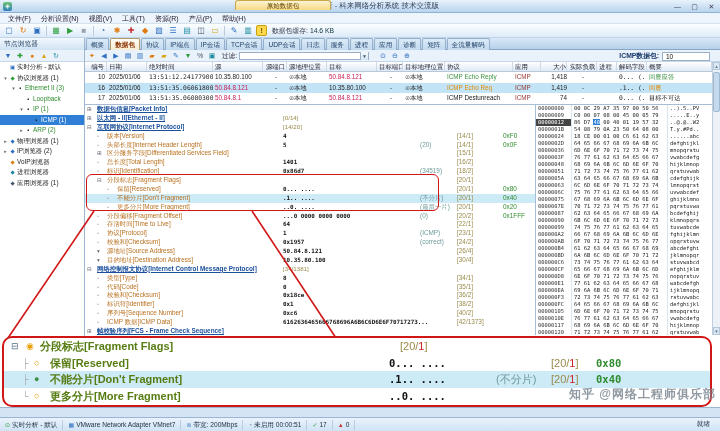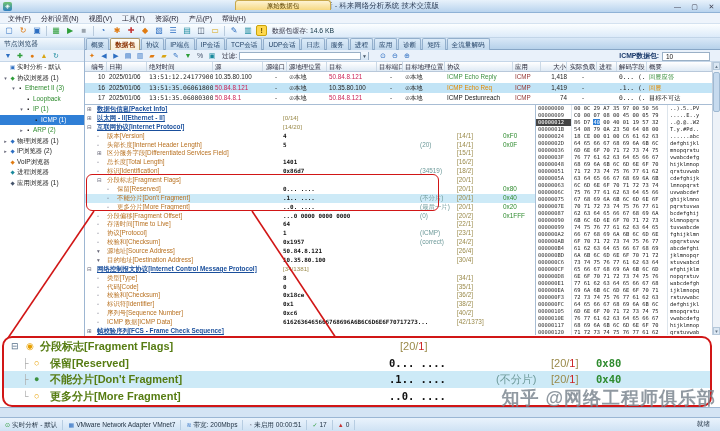--- a/index.html
+++ b/index.html
@@ -108,21 +108,21 @@
   .bo{color:#e8a000;} .bg{color:#3d9140;}
   .clabel{left:46px;color:#567c12;font-weight:bold;}
   .crow.head .cbullet{left:22px;} .crow.head .clabel{left:36px;}
   .cval{left:385px;font-family:"DejaVu Sans Mono",monospace;font-weight:bold;color:#111;font-size:10.5px;}
   .cparen{left:492px;color:#6e9a9a;}
   .cbrgrp{left:547px;}
   .crow.head .cbrgrp{left:396px;}
   .brA,.brC{color:#9a8a4a;} .brB{color:#cc2222;}
   .cbrgrp .brA{position:static;} .cbrgrp .brB{position:static;} .cbrgrp .brC{position:static;}
   .chex{left:592px;color:#2e8b2e;font-weight:bold;font-family:"DejaVu Sans Mono",monospace;font-size:10.5px;}
-  .watermark{position:absolute;right:4px;top:386px;z-index:70;font-size:18px;font-weight:bold;letter-spacing:1px;color:rgba(125,135,145,0.85);}
+  .watermark{position:absolute;right:4px;top:386px;z-index:70;font-size:12px;font-weight:bold;letter-spacing:1px;color:rgba(125,135,145,0.85);}
 
   
   .sidebar{position:absolute;left:0;top:62px;width:85px;height:345px;border-right:1px solid #9db6d2;background:#fff;overflow:hidden;}
   .srow{height:10.5px;line-height:10.5px;font-size:6.4px;white-space:nowrap;display:flex;align-items:center;}
   .sexp{width:7px;text-align:center;color:#667;font-size:5px;}
   .sicon{width:7px;text-align:center;font-size:5.5px;}
   .slabel{padding-left:1px;overflow:hidden;}
   .ind0{padding-left:2px;} .srow.ind1{padding-left:10px;} .srow.ind2{padding-left:18px;} .srow.ind3{padding-left:26px;}
   .srow.proto .slabel{color:#2e8b2e;}
   .srow.sel{background:#2f7fd6;} .srow.sel .slabel{color:#fff;}

